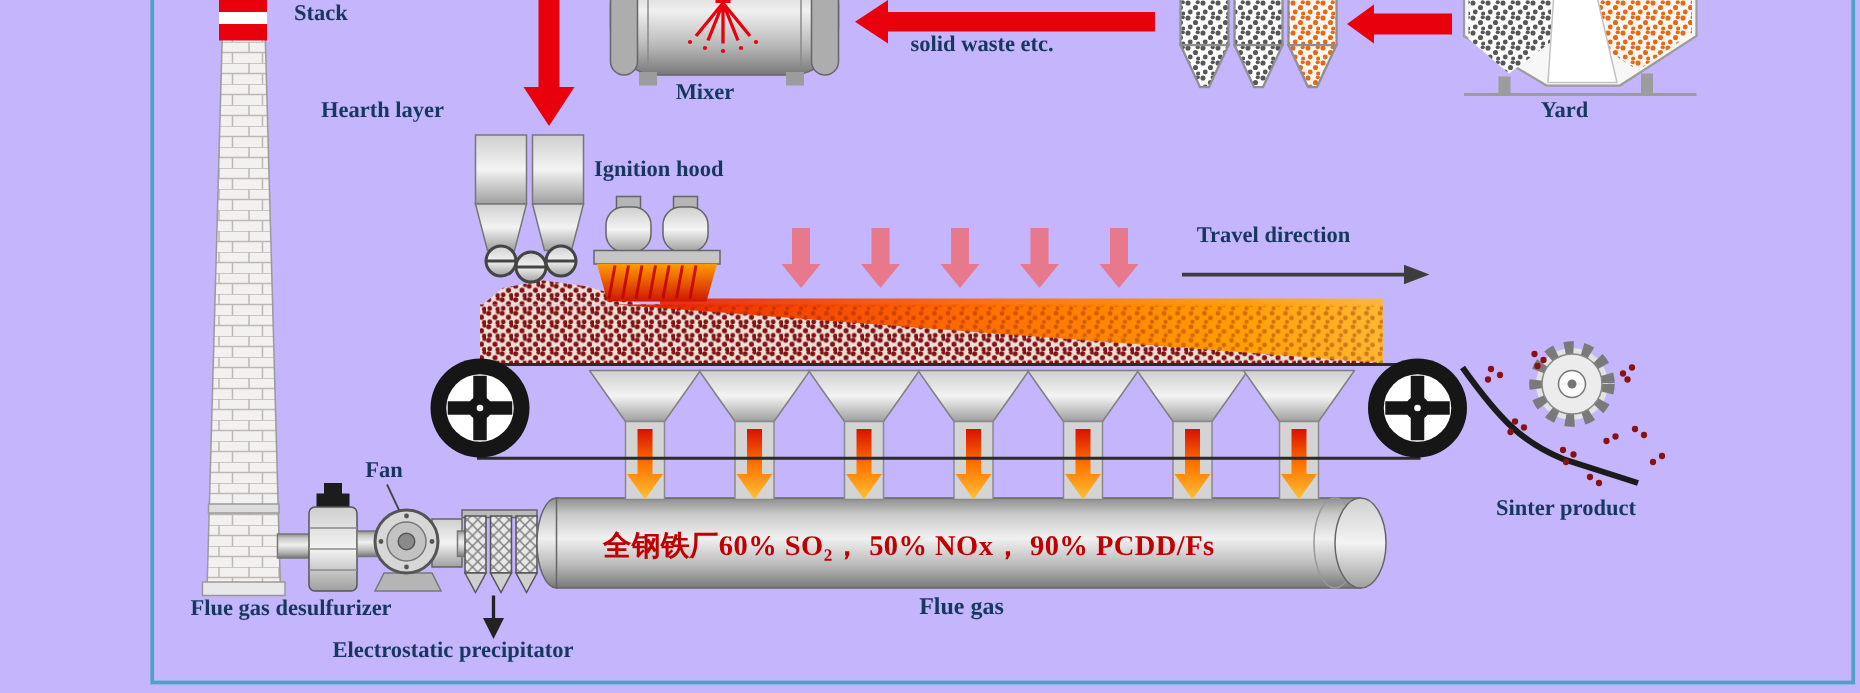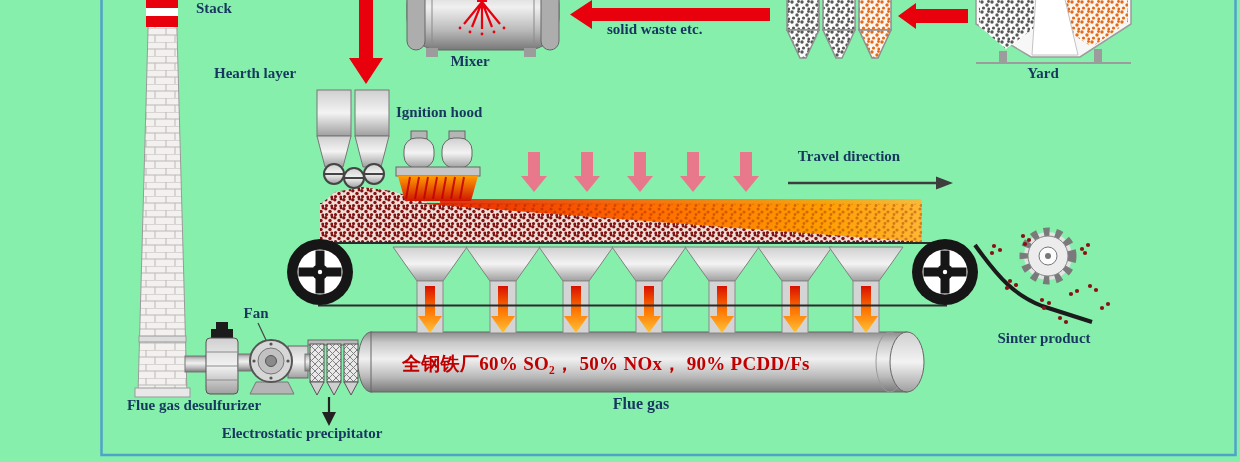--- a/index.html
+++ b/index.html
@@ -1,16 +1,16 @@
 <!DOCTYPE html>
 <html><head>
 <meta charset="utf-8">
 <style>
   html,body{margin:0;padding:0;background:#ffffff;}
-  .stage{position:relative;width:1240px;height:462px;background:#86efac;overflow:hidden;
+  .stage{position:relative;width:1240px;height:462px;background:#c4b5fd;overflow:hidden;
          font-family:"Liberation Serif","DejaVu Serif",serif;}
   svg{display:block;}
   .lbl{font:bold 15px "Liberation Serif","DejaVu Serif",serif;}
   .lbl-lg{font:bold 16px "Liberation Serif","DejaVu Serif",serif;}
   .emis{font:bold 19px "Liberation Serif","DejaVu Serif",serif;letter-spacing:.3px;}
 </style>
 </head>
 <body>
 
 <div class="stage">

